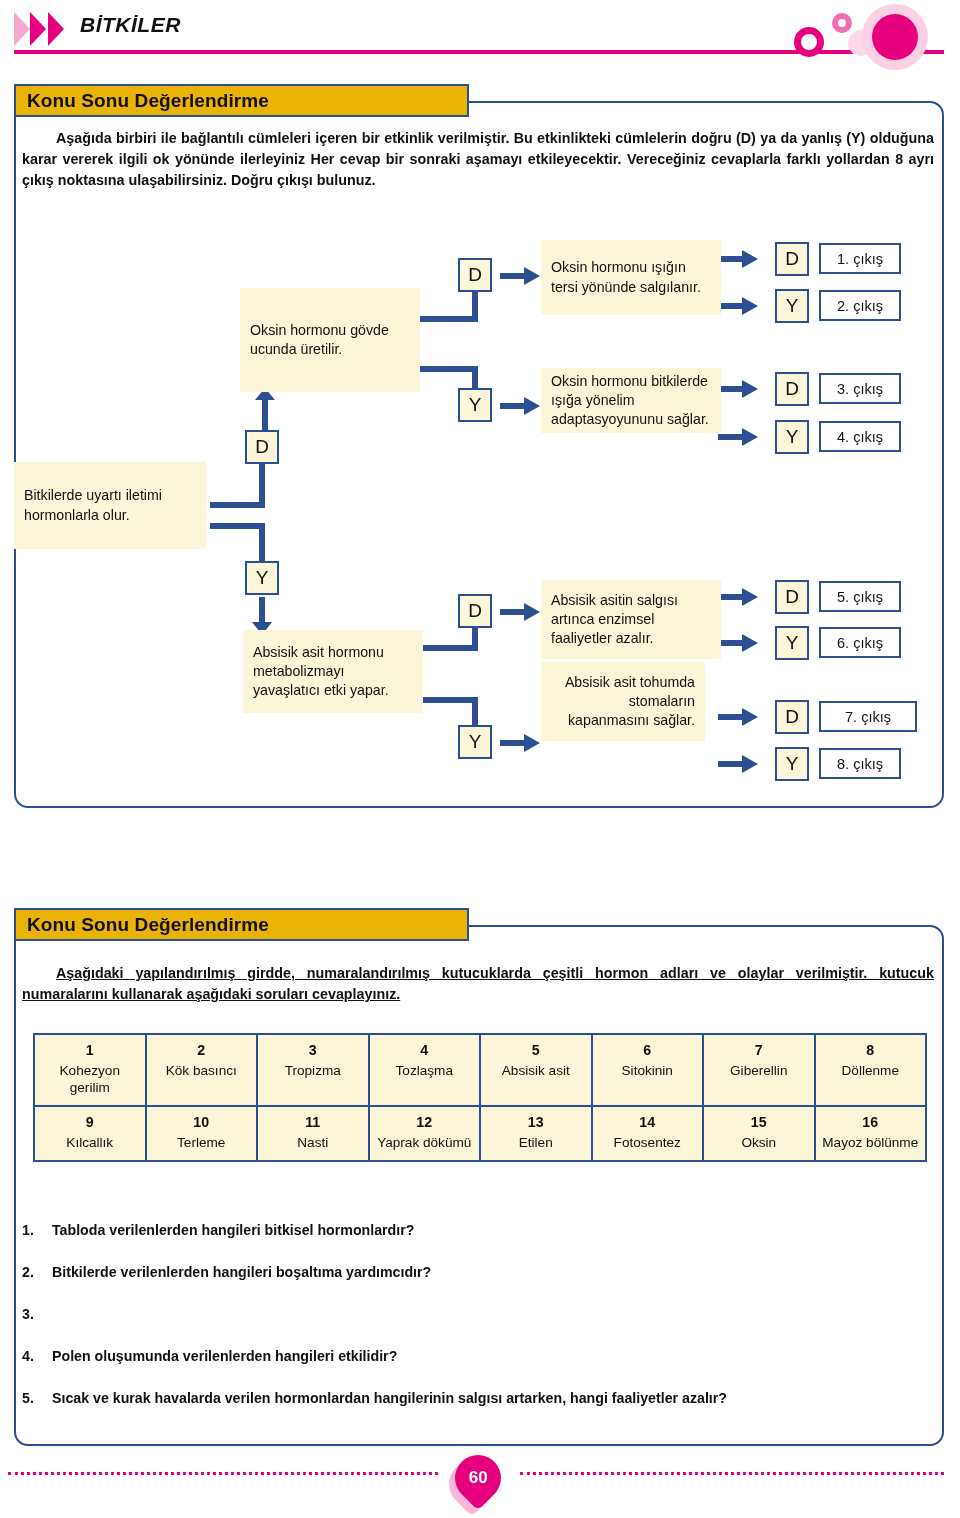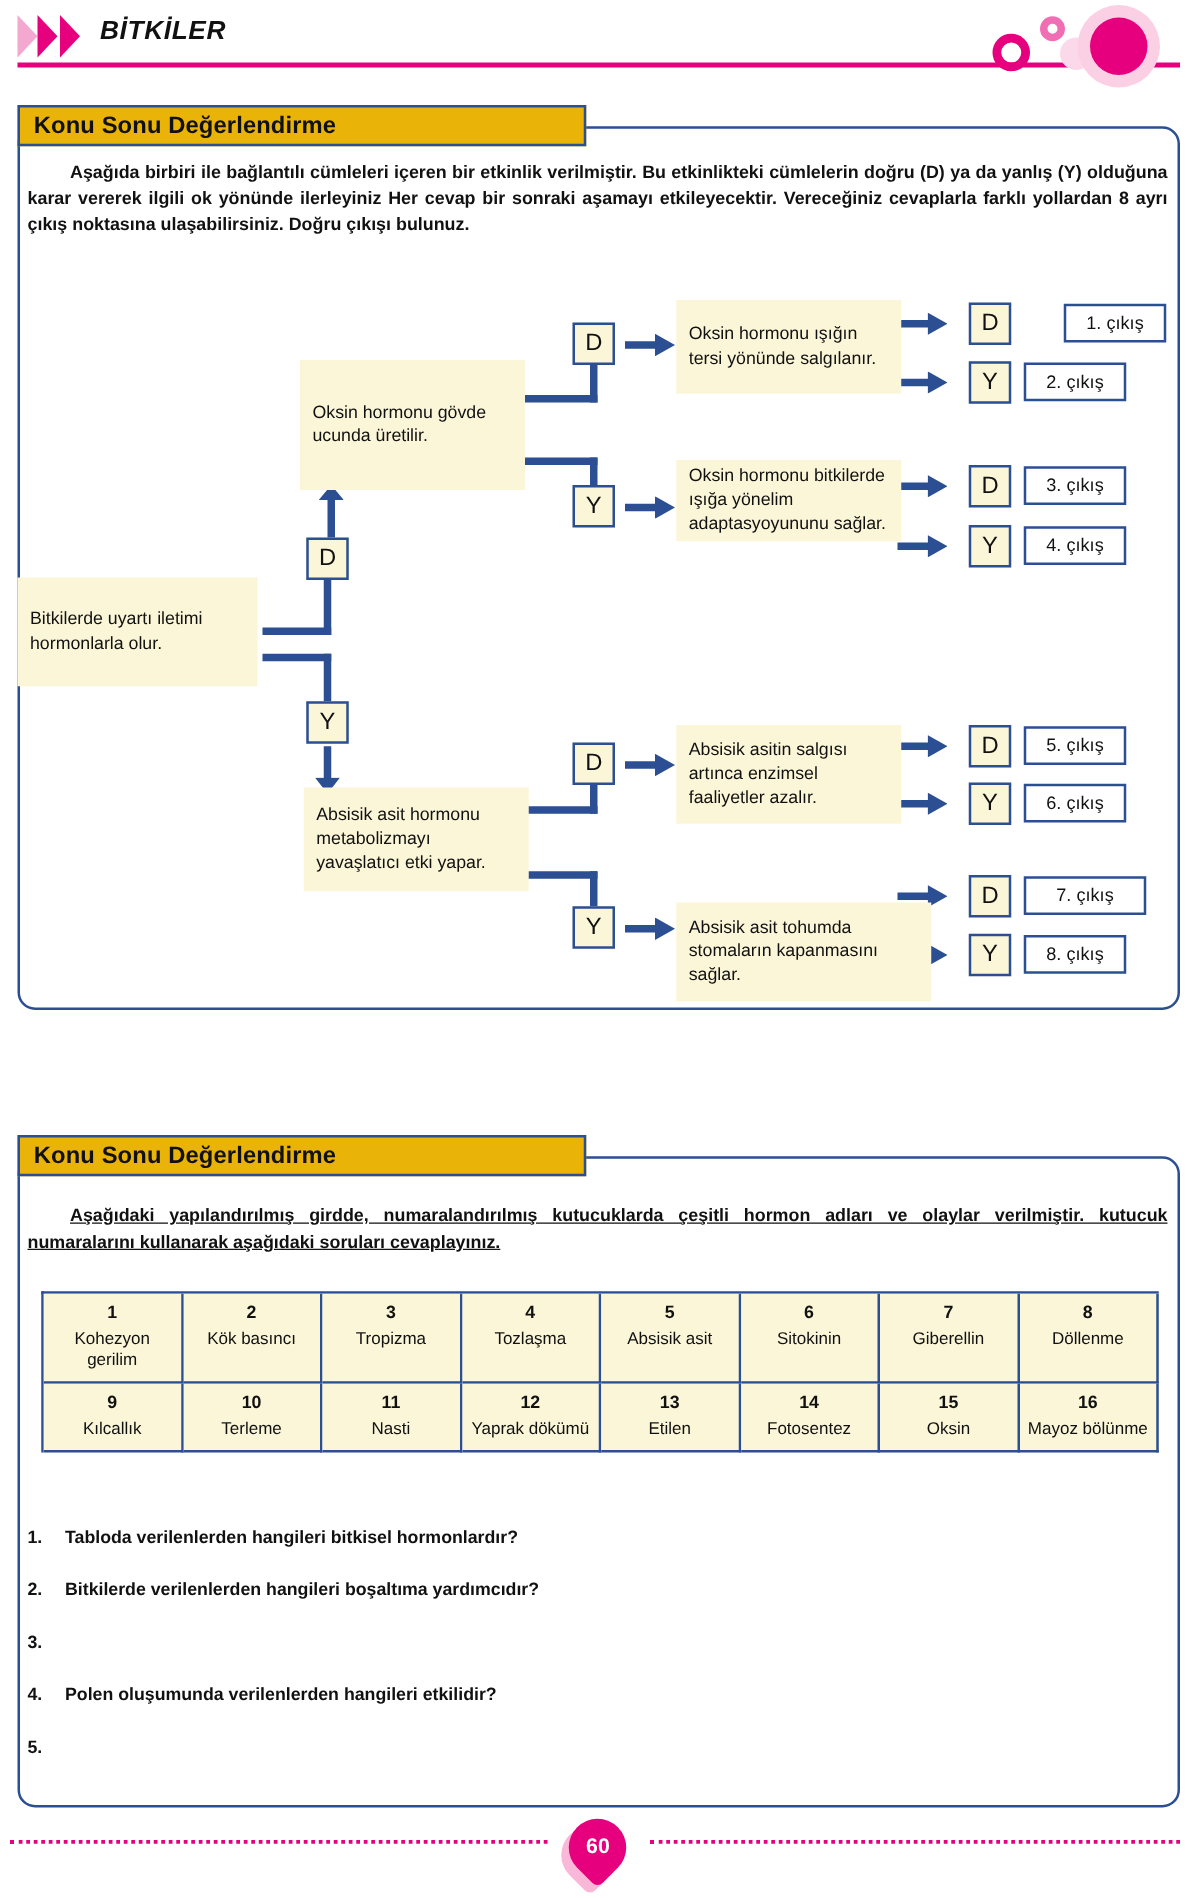--- a/index.html
+++ b/index.html
@@ -299,31 +299,31 @@
   <div class="conn" style="left:718px; top:761px; width:28px; height:6px;"></div>
   <div class="conn" style="left:742px; top:755px; width:16px; height:18px; clip-path:polygon(0 0,100% 50%,0 100%);"></div>
 </div>
 
 <div class="node" style="left:240px; top:288px; width:180px; height:104px;">Oksin hormonu gövde ucunda üretilir.</div>
 <div class="node" style="left:541px; top:240px; width:180px; height:75px;">Oksin hormonu ışığın tersi yönünde salgılanır.</div>
 <div class="node" style="left:541px; top:368px; width:180px; height:65px;">Oksin hormonu bitkilerde ışığa yönelim adaptasyoyununu sağlar.</div>
 <div class="node" style="left:14px; top:462px; width:192px; height:87px;">Bitkilerde uyartı iletimi hormonlarla olur.</div>
 <div class="node" style="left:243px; top:630px; width:180px; height:83px;">Absisik asit hormonu metabolizmayı yavaşlatıcı etki yapar.</div>
 <div class="node" style="left:541px; top:580px; width:180px; height:79px;">Absisik asitin salgısı artınca enzimsel faaliyetler azalır.</div>
-<div class="node" style="left:541px; top:722px; width:204px; height:79px;">Absisik asit tohumda stomaların kapanmasını sağlar.</div>
+<div class="node" style="left:541px; top:662px; width:164px; height:79px;text-align:right;">Absisik asit tohumda stomaların kapanmasını sağlar.</div>
 
 <div class="dybox" style="left:245px; top:430px;">D</div>
 <div class="dybox" style="left:458px; top:258px;">D</div>
 <div class="dybox" style="left:458px; top:388px;">Y</div>
 <div class="dybox" style="left:245px; top:561px;">Y</div>
 <div class="dybox" style="left:458px; top:594px;">D</div>
 <div class="dybox" style="left:458px; top:725px;">Y</div>
 
 <div class="dybox" style="left:775px; top:242px;">D</div>
-<div class="exitbox" style="left:819px; top:243px; width:82px;margin-left:32px;">1. çıkış</div>
+<div class="exitbox" style="left:819px; top:243px; width:82px;">1. çıkış</div>
 <div class="dybox" style="left:775px; top:289px;">Y</div>
 <div class="exitbox" style="left:819px; top:290px; width:82px;">2. çıkış</div>
 <div class="dybox" style="left:775px; top:372px;">D</div>
 <div class="exitbox" style="left:819px; top:373px; width:82px;">3. çıkış</div>
 <div class="dybox" style="left:775px; top:420px;">Y</div>
 <div class="exitbox" style="left:819px; top:421px; width:82px;">4. çıkış</div>
 
 <div class="dybox" style="left:775px; top:580px;">D</div>
 <div class="exitbox" style="left:819px; top:581px; width:82px;">5. çıkış</div>
 <div class="dybox" style="left:775px; top:626px;">Y</div>
@@ -368,20 +368,21 @@
     </div>
     <div class="qrow">
       <div class="qnum">3.</div>
     </div>
     <div class="qrow">
       <div class="qnum">4.</div>
       <div>Polen oluşumunda verilenlerden hangileri etkilidir?</div>
     </div>
     <div class="qrow">
       <div class="qnum">5.</div>
+      <div>Sıcak ve kurak havalarda verilen hormonlardan hangilerinin salgısı artarken, hangi faaliyetler azalır?</div>
     </div>
   </div>
 
 <div class="dots" style="left:8px; top:1472px; width:430px;"></div>
 <div class="dots" style="left:520px; top:1472px; width:424px;"></div>
 <div class="pagebadge-shadow"></div>
 <div class="pagebadge">
     <span>60</span>
   </div>
 <div class="footer-banner">11. Sınıf Biyoloji Konu Anlatımı</div>

